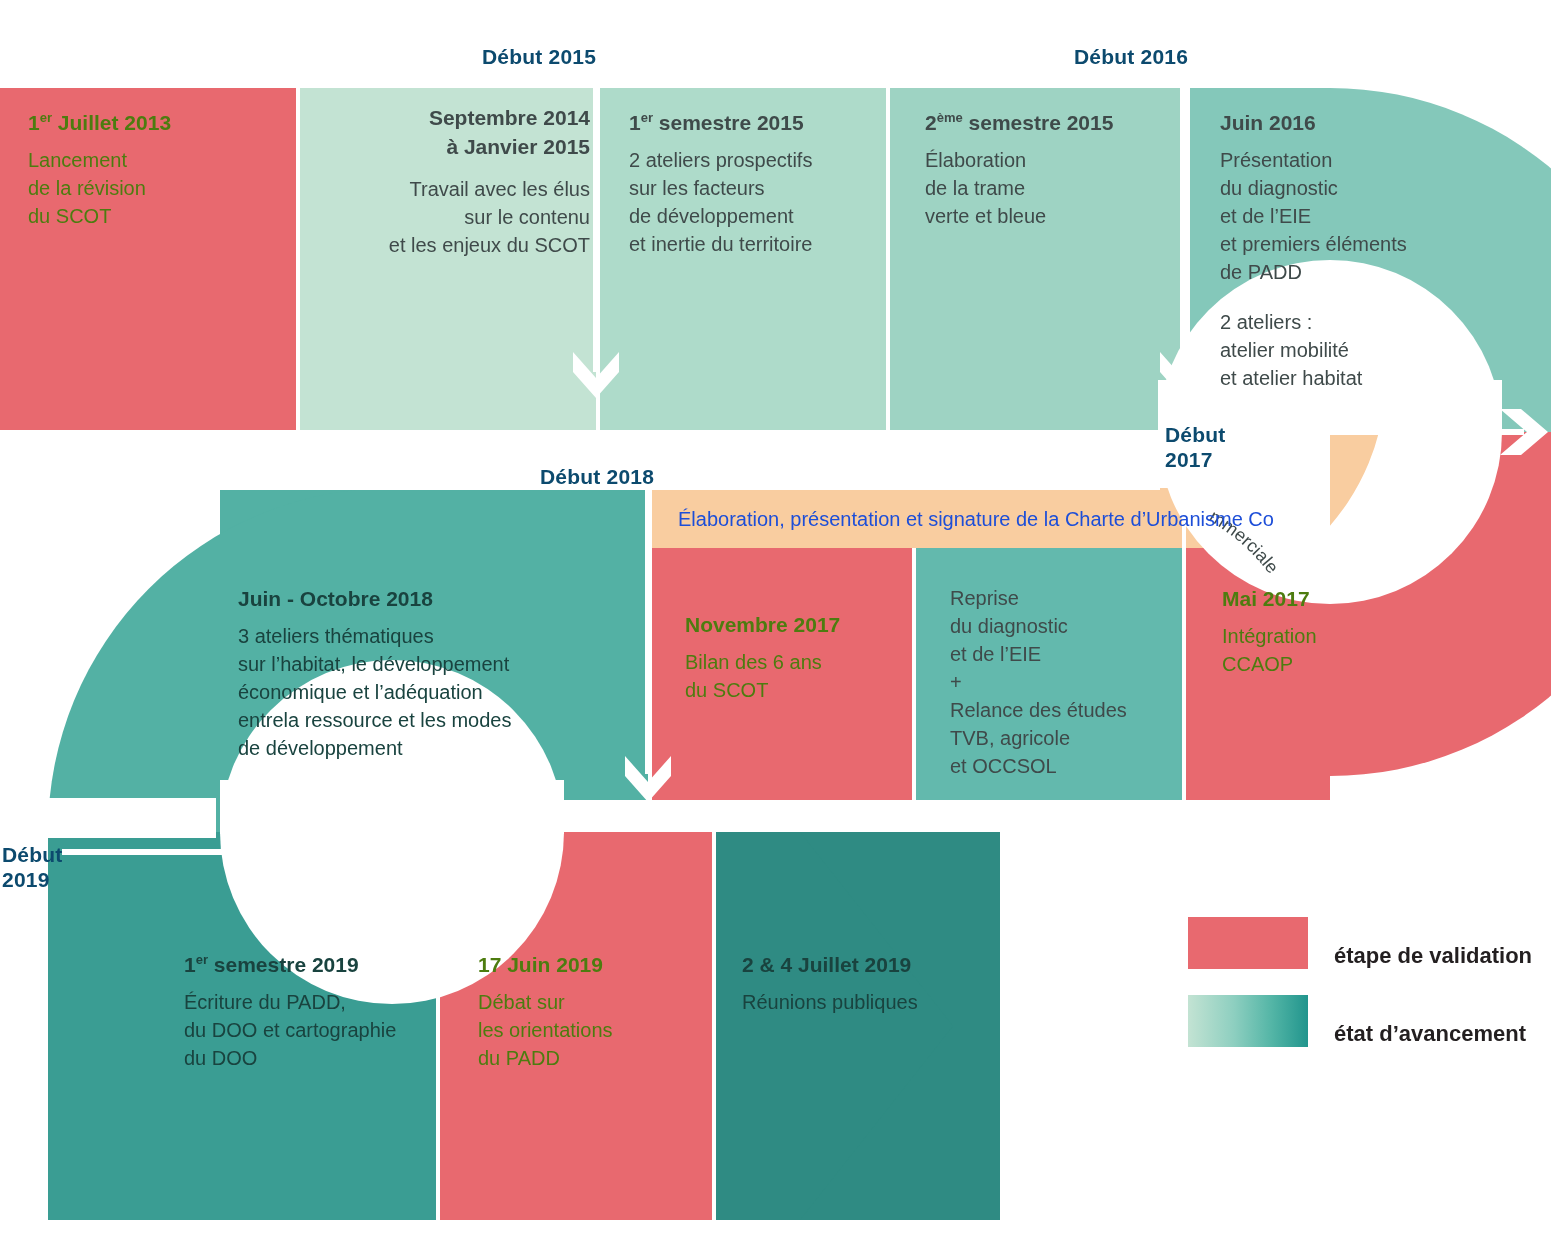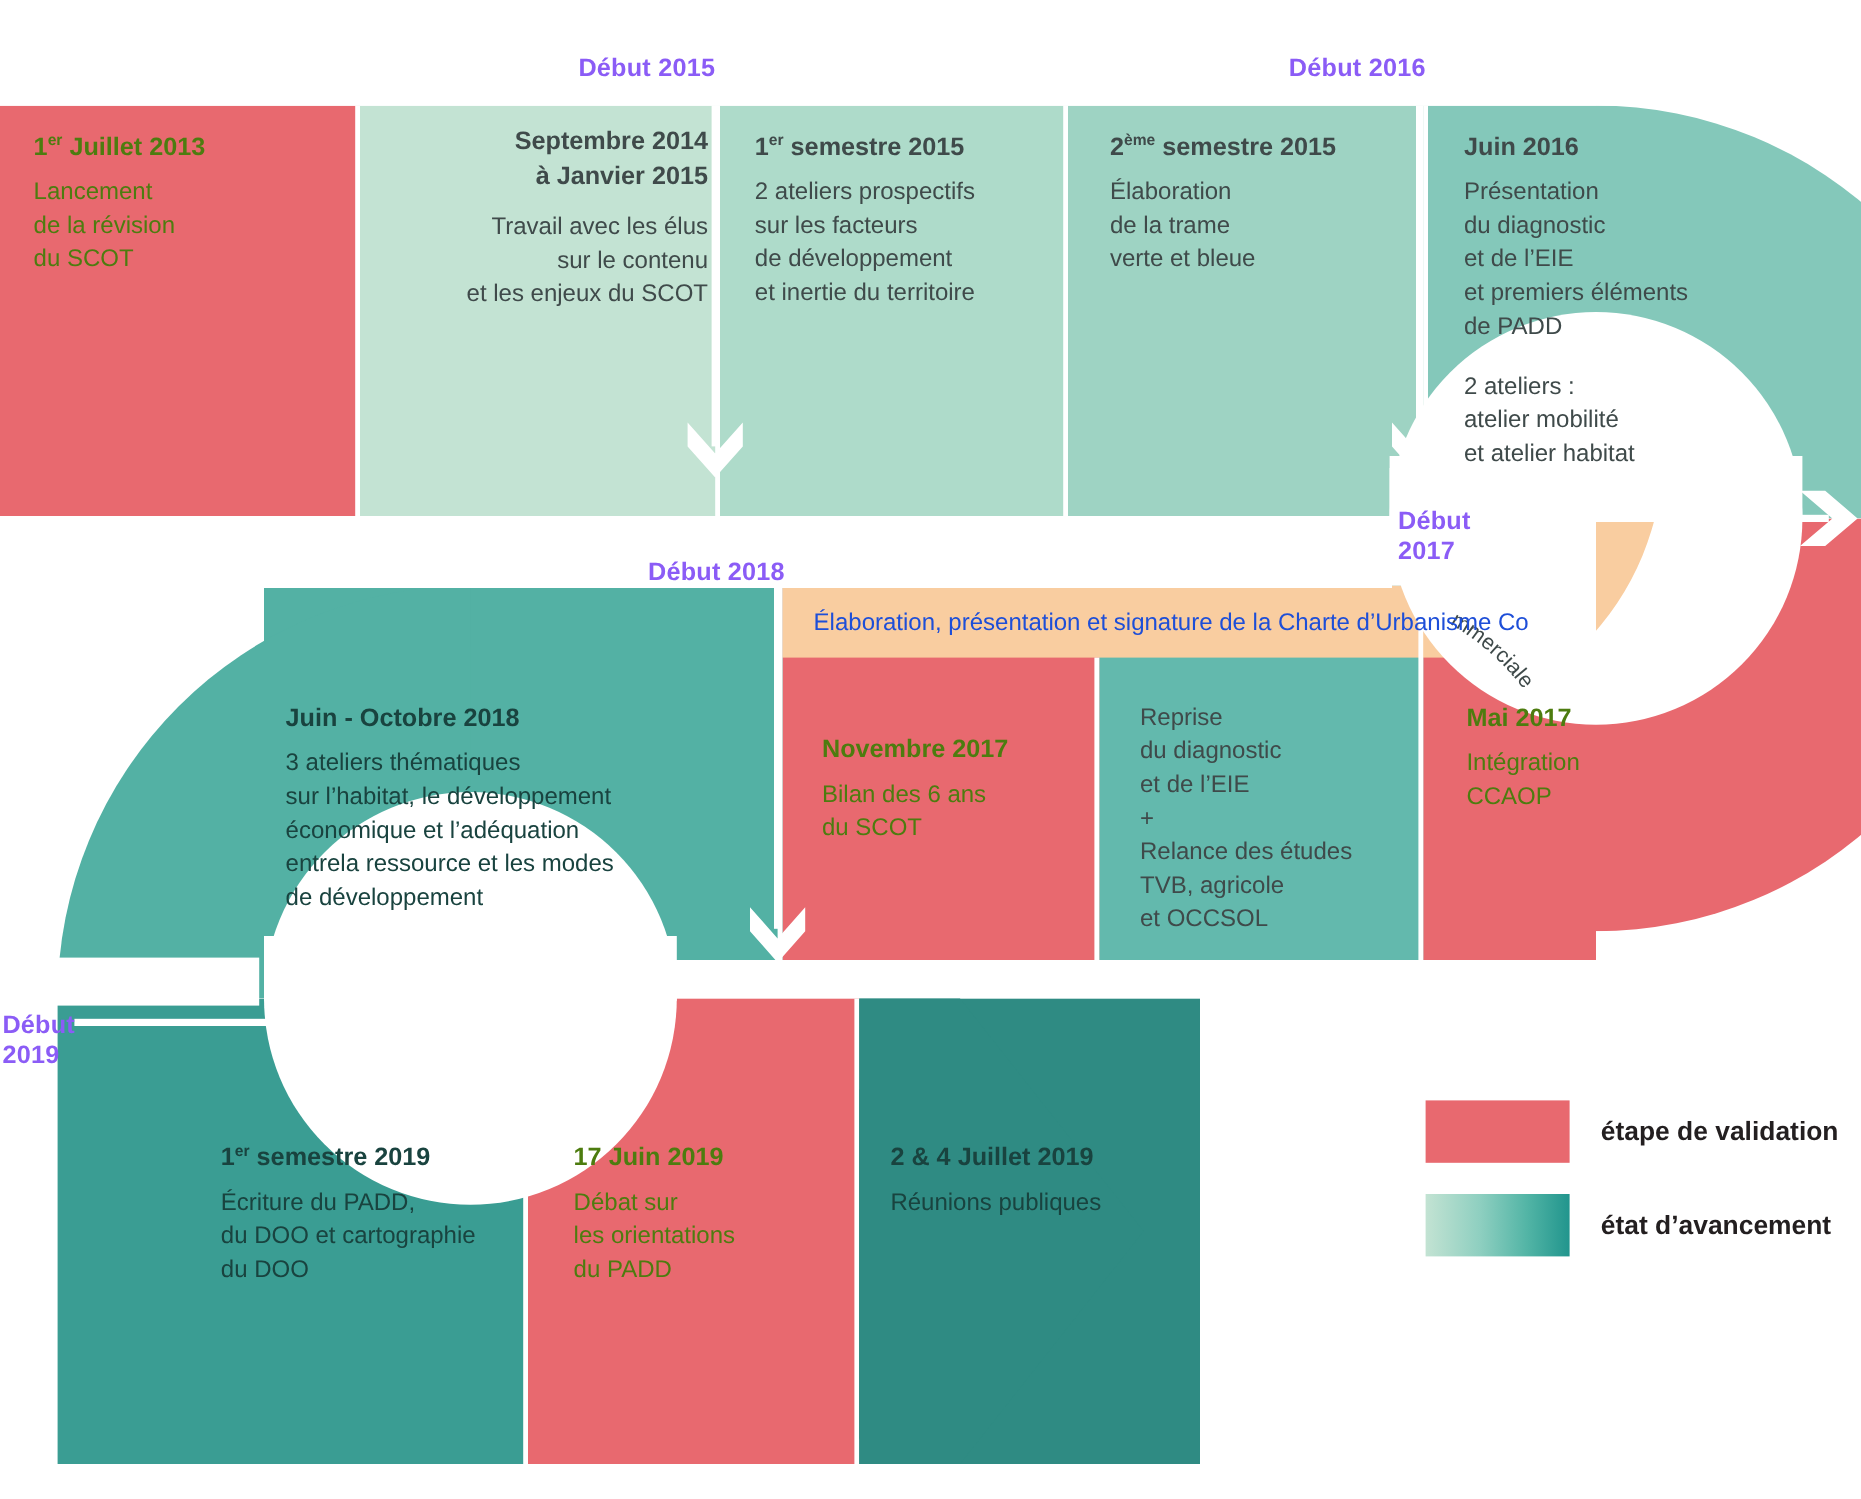--- a/index.html
+++ b/index.html
@@ -10,24 +10,24 @@
 
   .blk{position:absolute;}
   .ttl{font-weight:bold;font-size:21px;line-height:26px;margin:0 0 10px 0;}
   .bdy{font-size:20px;line-height:28px;margin:0;}
   .bdy + .bdy{margin-top:22px;}
   .dark{color:#3f4a4a;}
   .white{color:#4d7c0f;}
   .deep{color:#19433f;}
 
   .marker{position:absolute;font-weight:bold;font-size:21px;line-height:25px;
-          color:#8b5cf6;letter-spacing:.2px;white-space:pre;}
+          color:#0c4a6e;letter-spacing:.2px;white-space:pre;}
 
   .legend{position:absolute;}
-  .lg-row{display:flex;align-items:center;margin-bottom:26px;}
+  .lg-row{display:flex;align-items:flex-end;margin-bottom:26px;}
   .lg-sw{width:120px;height:52px;margin-right:26px;}
   .lg-sw.red{background:#e8696f;}
   .lg-sw.grad{background:linear-gradient(90deg,#c3e3d3 0%,#8ecfc0 38%,#53b5a6 70%,#21958d 100%);}
   .lg-tx{font-size:22px;font-weight:bold;color:#231f20;}
 
   .charte{position:absolute;font-size:20px;color:#1d4ed8;white-space:nowrap;text-align:center;}
   sup{font-size:0.62em;vertical-align:super;line-height:0;}
 </style>
 </head>
 <body>

